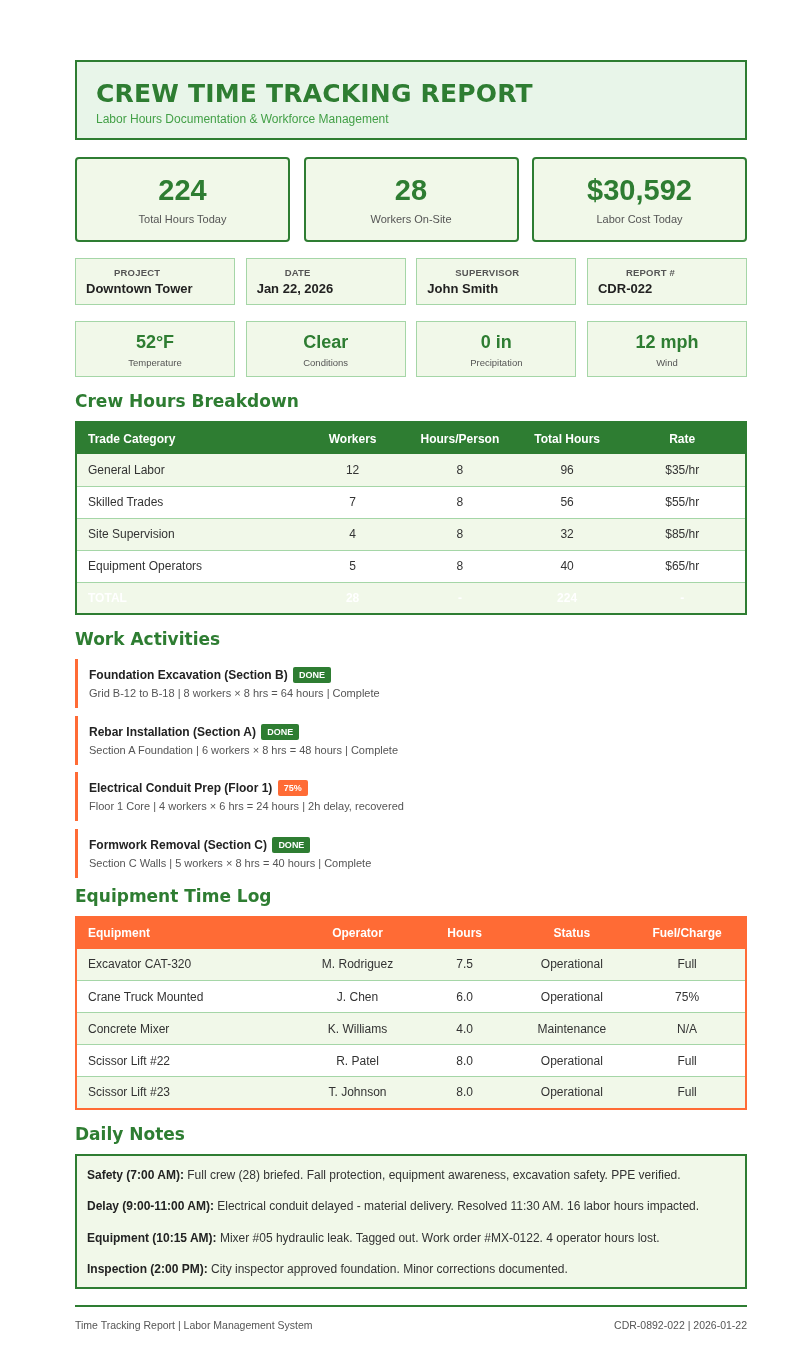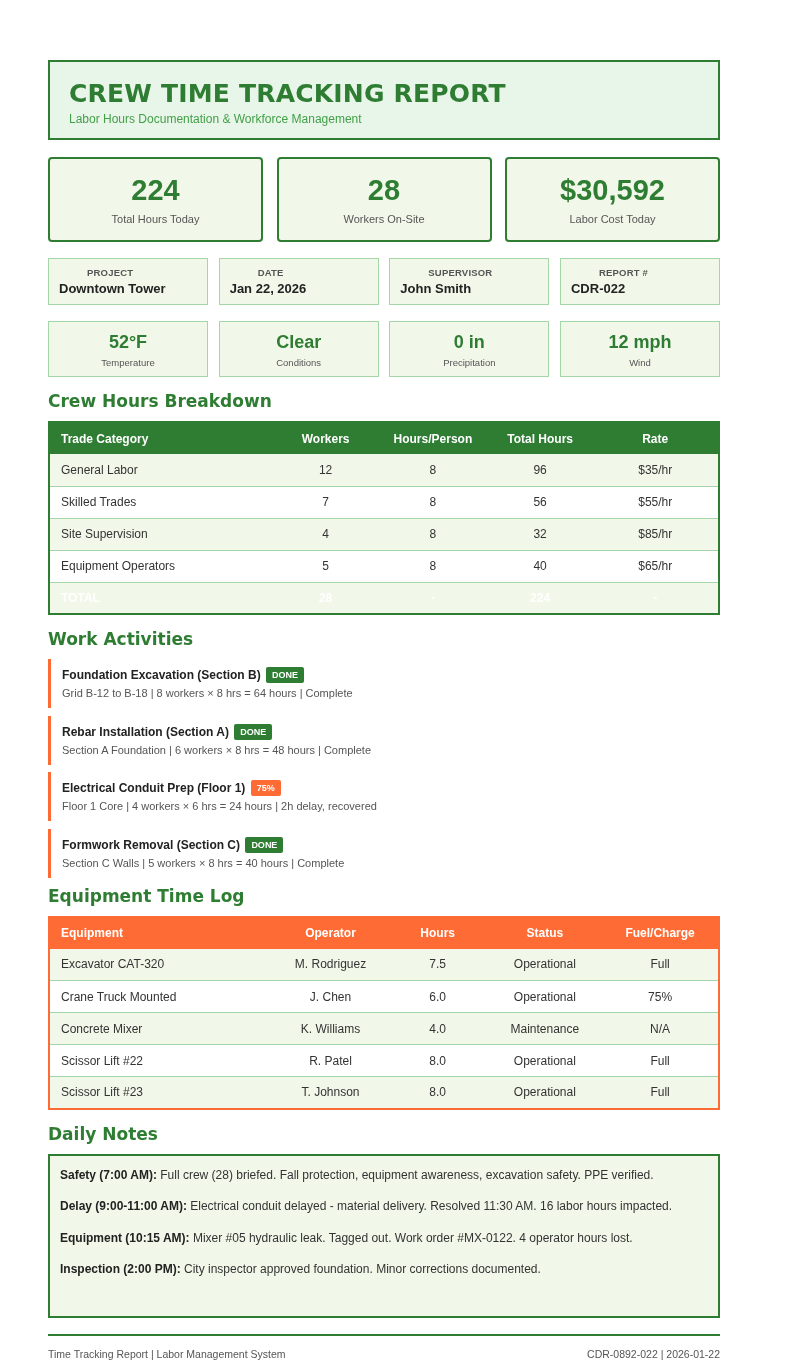--- a/index.html
+++ b/index.html
@@ -6,21 +6,21 @@
     html, body { background: #ffffff; }
     body {
       width: 794px;
       height: 1370px;
       font-family: "Liberation Sans", sans-serif;
       color: #333333;
       position: relative;
     }
     .page {
       position: absolute;
-      left: 48px;
+      left: 75px;
       top: 60px;
       width: 672px;
     }
     
     .header {
       background: #e8f5e9;
       border: 2px solid #2e7d32;
       height: 80px;
       padding: 17px 19px 0 19px;
     }
@@ -185,21 +185,21 @@
     .activity-detail {
       font-size: 11px;
       color: #555555;
       margin-top: 4px;
     }
     
     .notes {
       background: #f1f8e9;
       border: 2px solid #2e7d32;
       padding: 12px 2px 0 10px;
-      height: 164px;
+      height: 135px;
     }
     .note {
       font-size: 12px;
       color: #333333;
       line-height: 15px;
       margin-bottom: 16.5px;
     }
     .note b { color: #222222; }
     
     .footer-rule {

